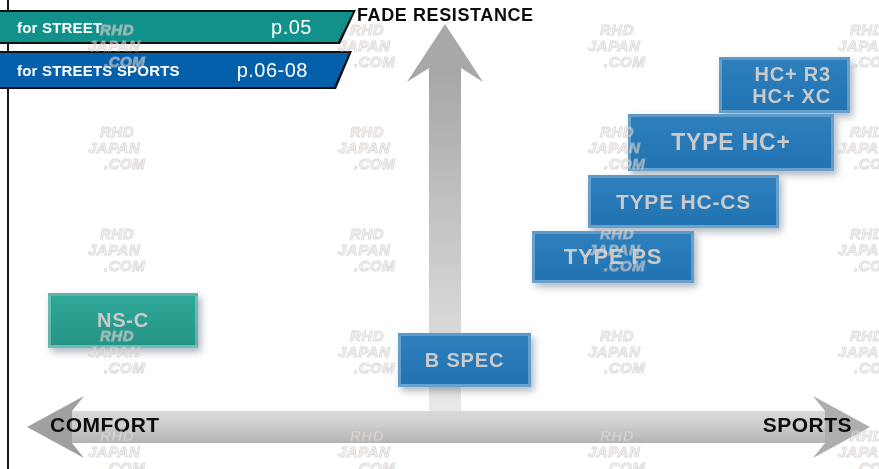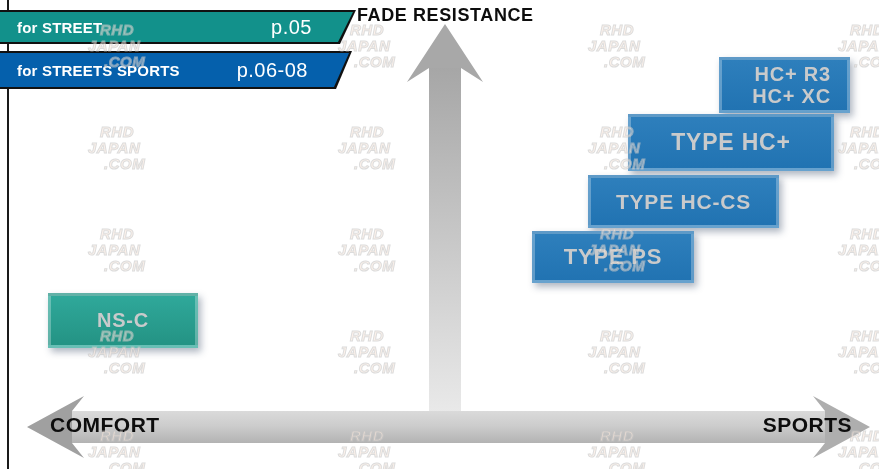--- a/index.html
+++ b/index.html
@@ -138,20 +138,23 @@
   </div>
   <div class="pbox blue box-hcplus">
     <span>TYPE HC+</span>
   </div>
   <div class="pbox blue box-hccs">
     <span>TYPE HC-CS</span>
   </div>
   <div class="pbox blue box-ps">
     <span>TYPE PS</span>
   </div>
+  <div class="pbox blue box-bspec">
+    <span>B SPEC</span>
+  </div>
   <div class="pbox teal box-nsc">
     <span>NS-C</span>
   </div>
 
   <div class="wm-layer">
       <div class="wm" style="left: 88px; top: 22px;">
         <span class="l1">RHD</span>
         <span class="l2">JAPAN</span>
         <span class="l3">.COM</span>
       </div>

